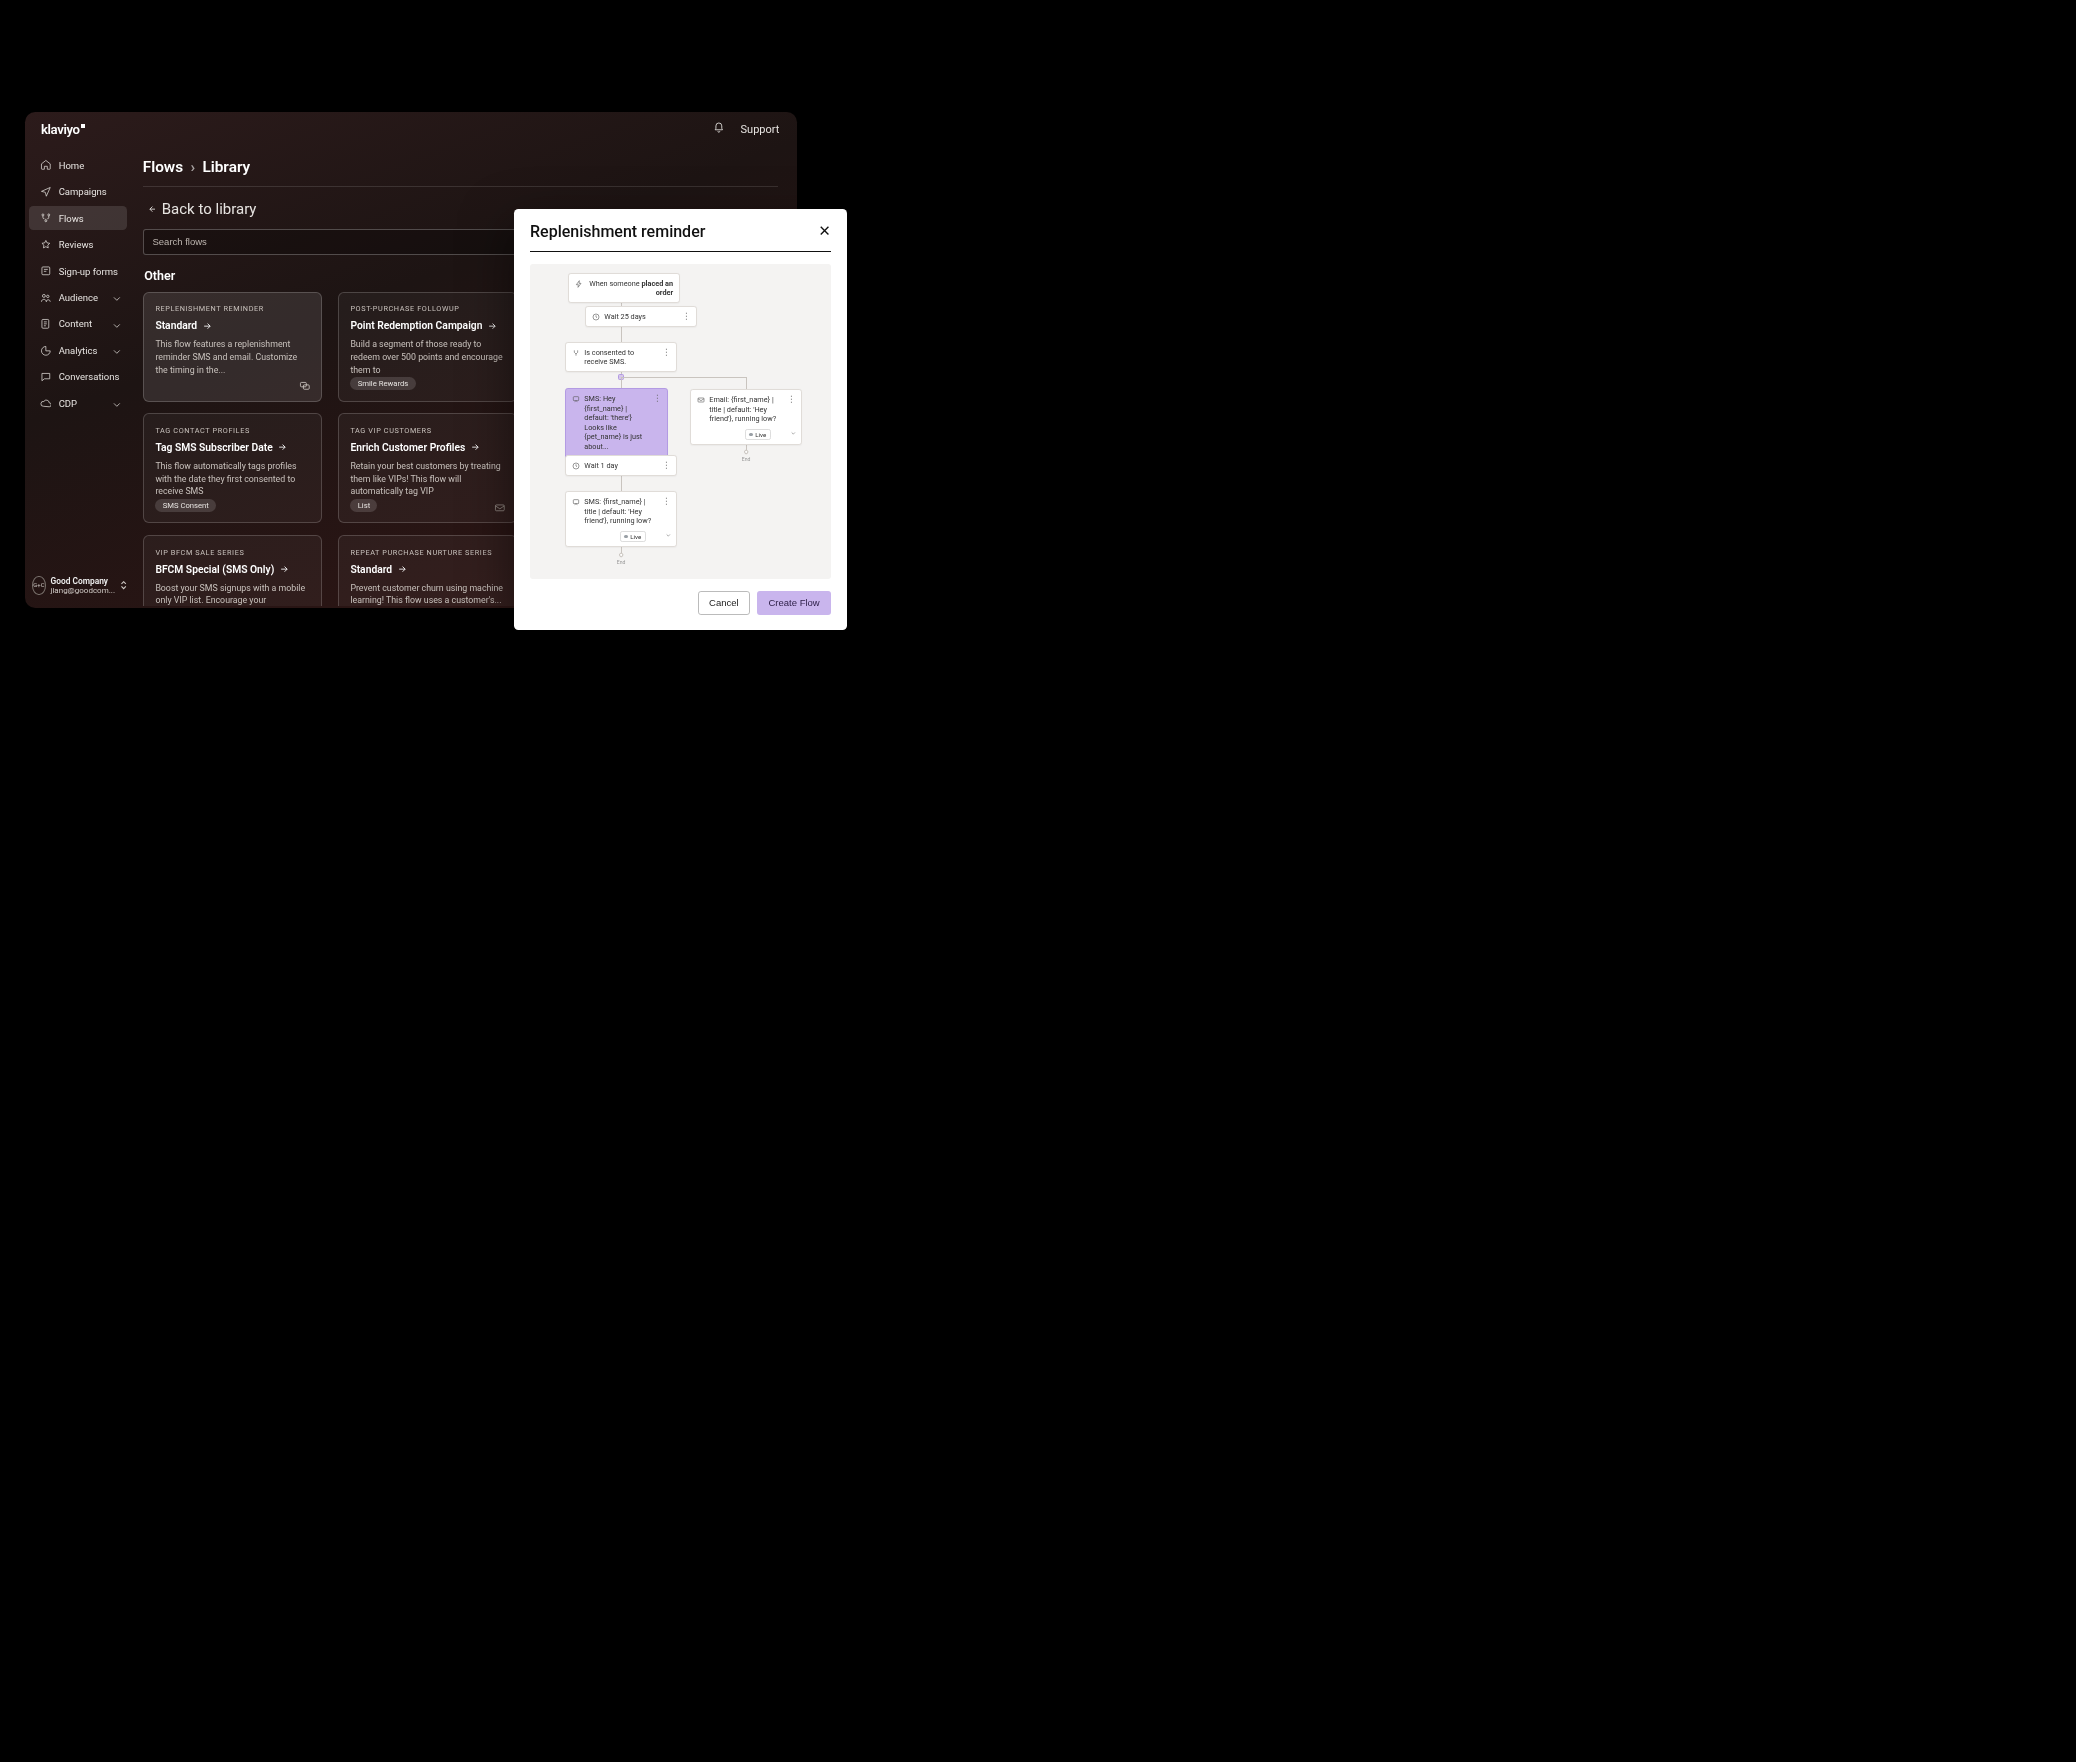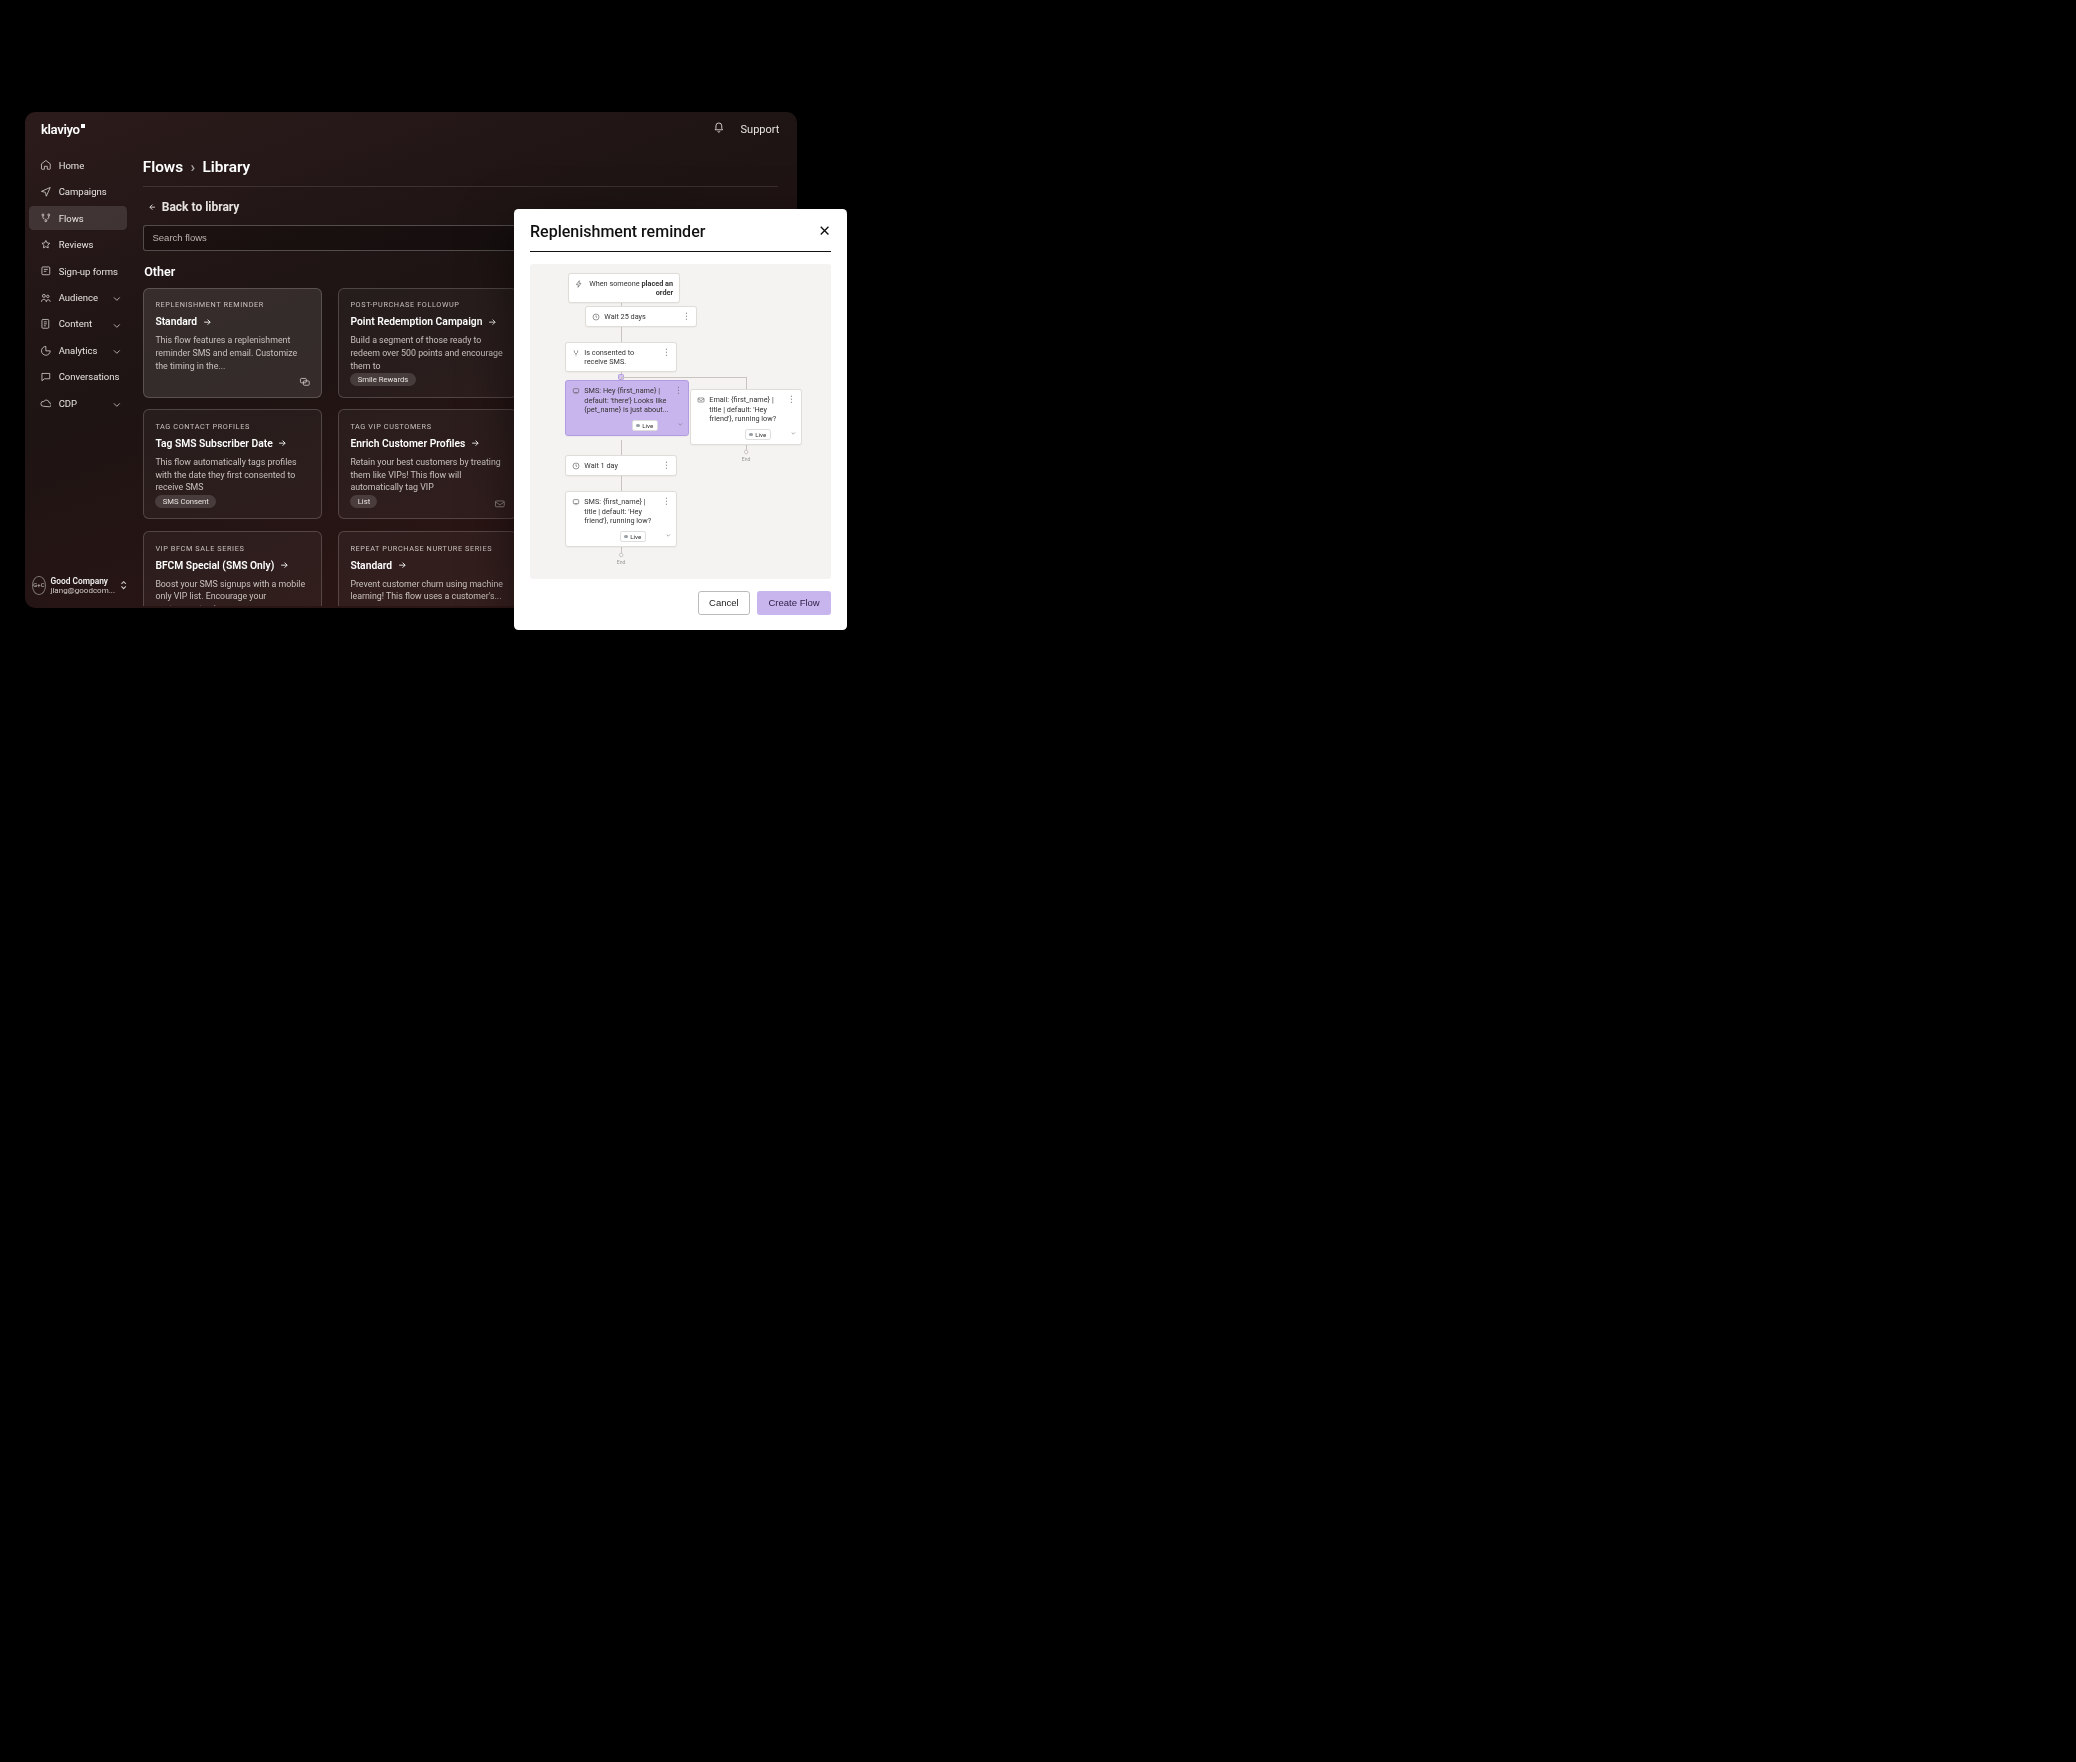--- a/index.html
+++ b/index.html
@@ -107,24 +107,23 @@
     color: #fff;
     display:flex; align-items:center; gap:7.3px;
     padding-bottom: 10.3px;
     border-bottom: 0.7px solid rgba(255,255,255,0.12);
   }
   .breadcrumbs .sep { opacity: .6; }
 
   .back-link {
     display:inline-flex; align-items:center; gap:5.9px;
     margin: 13.2px 0 10.3px 2.9px;
-    font-size: 12px;
+    font-size: 15px;
     color:#e6e3e0;
     cursor:pointer;
-    font-weight:bold;
   }
   .back-link svg { width:10.3px;height:10.3px;stroke:#e6e3e0;fill:none;stroke-width:2; }
 
   .search {
     width: 100%;
     background: rgba(0,0,0,0.25);
     border: 0.7px solid rgba(255,255,255,0.25);
     border-radius: 2.9px;
     padding: 6.6px 8.8px;
     color:#fff;
@@ -577,21 +576,21 @@
     <div class="node" style="left:35px; top:78px; width:112px;">
       <div class="row">
         <svg viewBox="0 0 24 24">
             <path d="M7 4v6l5 5v5M17 4v6l-5 5"></path>
           </svg>
         <span>Is consented to receive SMS.</span>
         <span class="dots">⋮</span>
       </div>
     </div>
 
-    <div class="node sms-hi" style="left:35px; top:116px; width:124px;">
+    <div class="node sms-hi" style="left:35px; top:124px; width:103px;">
       <div class="row">
         <svg viewBox="0 0 24 24">
             <rect x="4" y="5" width="16" height="12" rx="2"></rect>
             <path d="M8 20l4-3 4 3"></path>
           </svg>
         <span style="line-height:1.3;">SMS: Hey {first_name} | default: 'there'} Looks like {pet_name} is just about...</span>
         <span class="dots">⋮</span>
       </div>
       <div class="status-row">
         <span class="status-badge">

